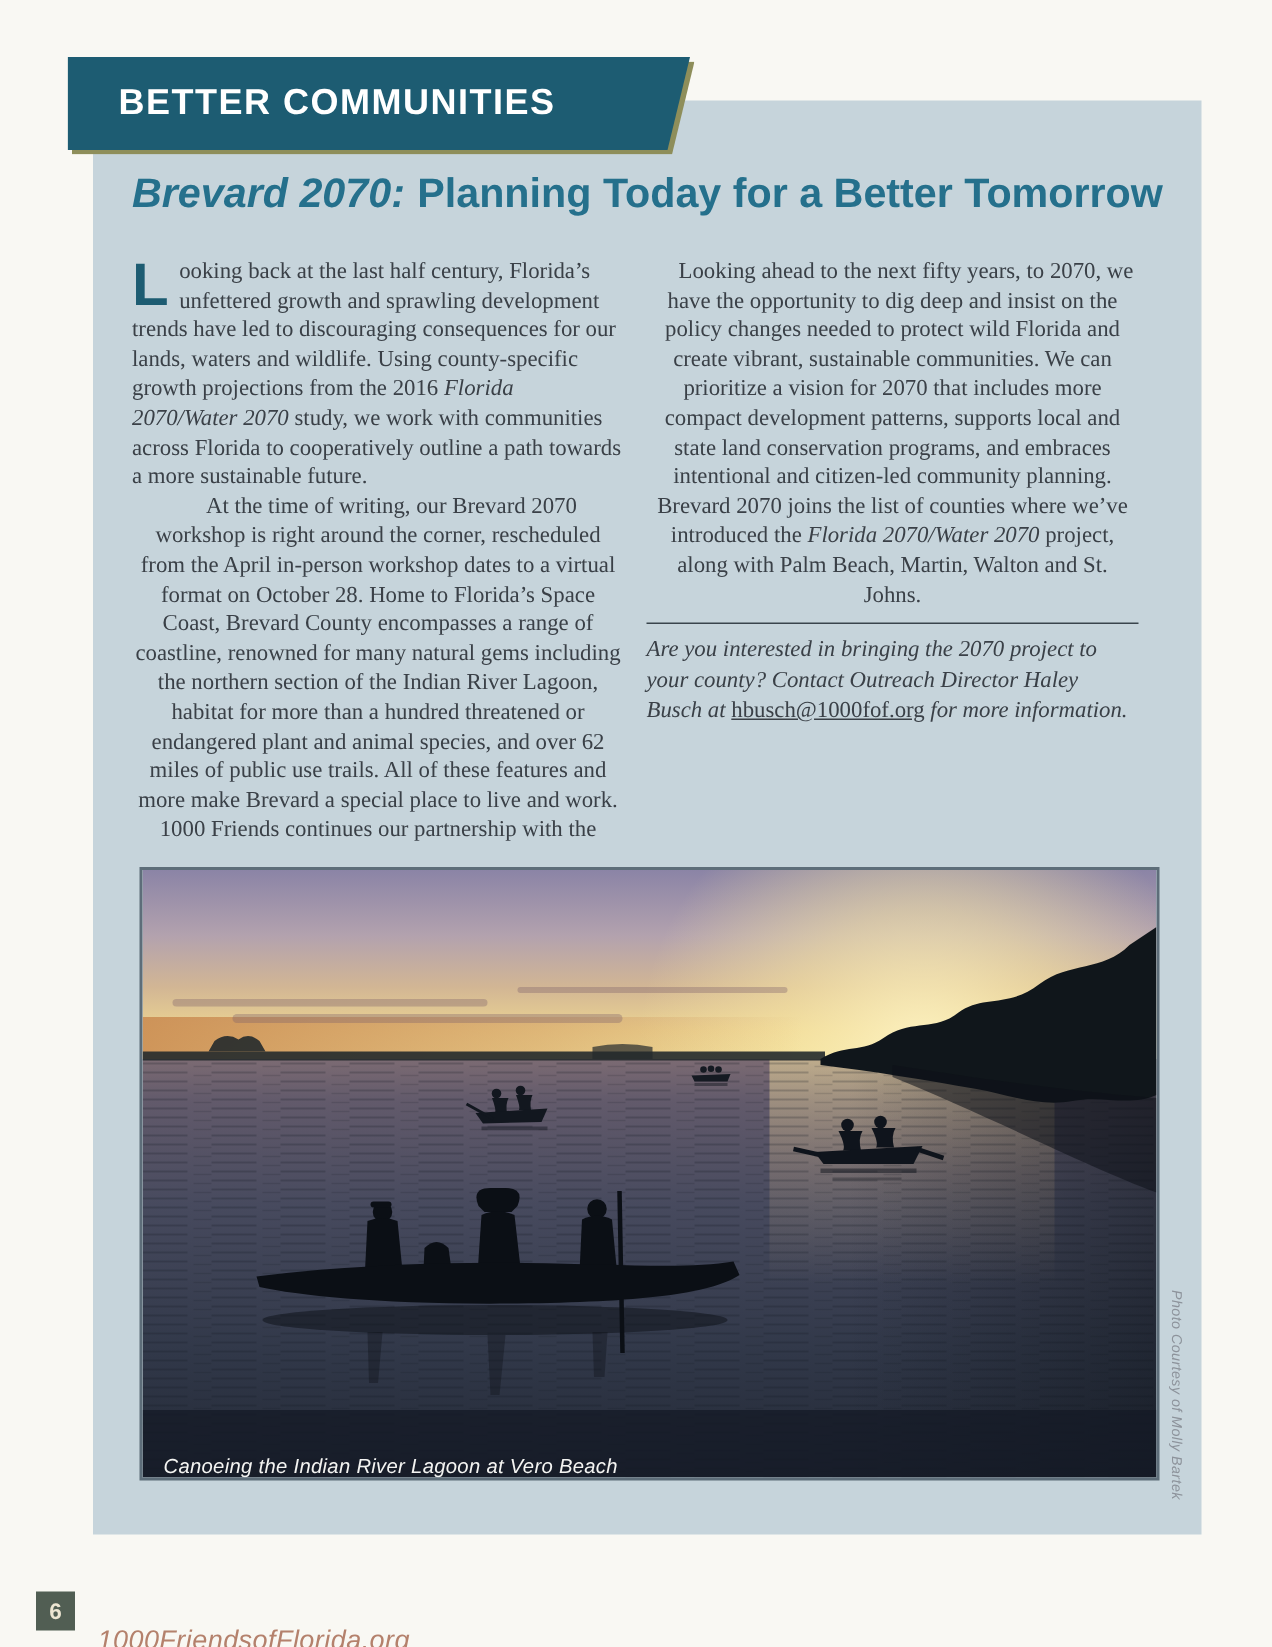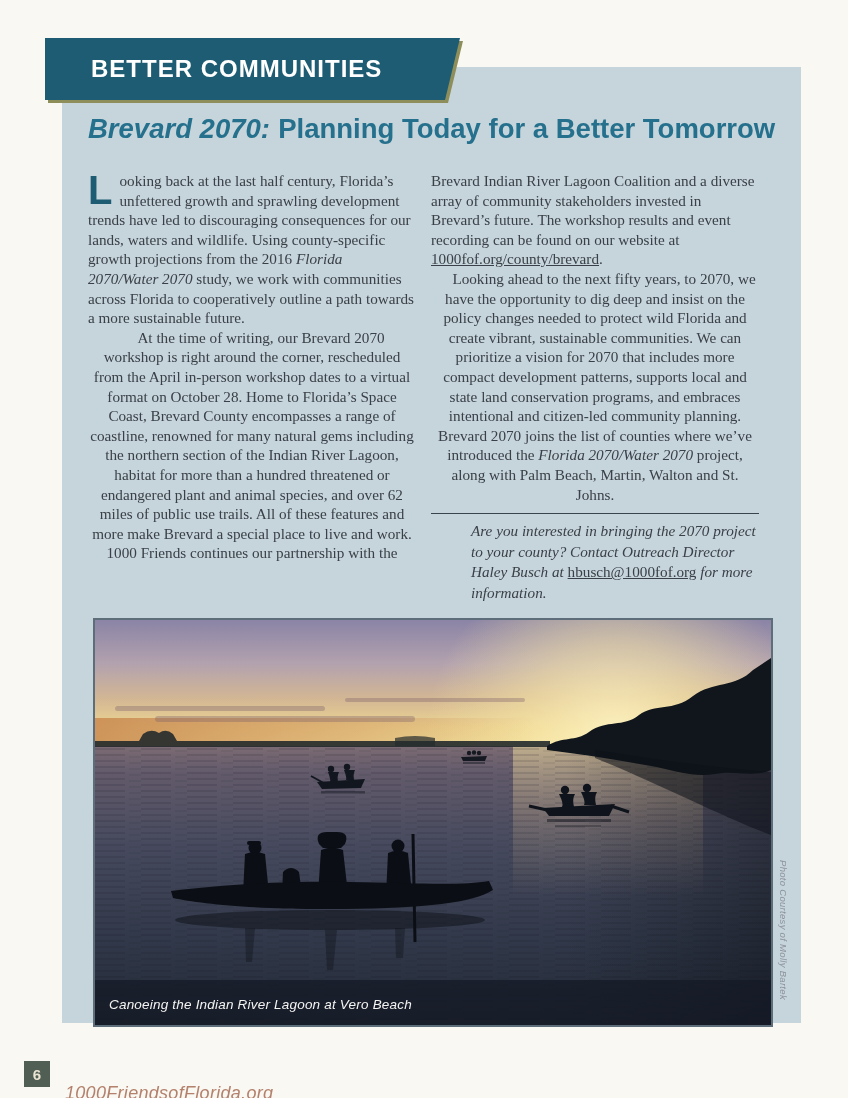--- a/index.html
+++ b/index.html
@@ -23,21 +23,21 @@
   .banner-shadow {
     position:absolute; left:48px; top:41px; width:415px; height:62px;
     background:#8e8e5a; z-index:2;
     clip-path:polygon(0 0, 100% 0, calc(100% - 15px) 100%, 0 100%);
   }
   .banner {
     position:absolute; left:45px; top:38px; width:415px; height:62px;
     background:#1d5c72; z-index:3;
     clip-path:polygon(0 0, 100% 0, calc(100% - 15px) 100%, 0 100%);
     display:flex; align-items:center;
-    padding-left:46px;
+    padding-left:34px;
     font-family:"Liberation Sans", sans-serif;
     font-weight:bold; font-size:24px; letter-spacing:1px; color:#ffffff;
   }
 
   
   .title {
     font-family:"Liberation Sans", sans-serif;
     font-weight:bold; font-size:27.5px; color:#25708c;
     margin-bottom:26px; white-space:nowrap;
   }
@@ -55,32 +55,32 @@
     color:#1d5c72; margin:2px 7px 0 0;
   }
   .it { font-style:italic; }
   .rm { font-style:normal; }
   .lnk { text-decoration:underline; }
 
   .note-divider {
     border-top:1.6px solid #39444c;
     margin:9px 0 7px 0;
   }
-  .note { font-style:italic; font-size:15.2px; line-height:20.5px; color:#3a4047;margin-left:40px; }
+  .note { font-style:italic; font-size:15.2px; line-height:20.5px; color:#3a4047; }
 
   
   .photo {
     position:relative; margin:15px 0 0 5px;
     width:680px; height:409px;
     border:2px solid #5d6d79;
     overflow:hidden;
   }
   .photo svg { display:block; width:676px; height:405px; }
   .caption {
-    position:absolute; left:14px; bottom:13px;
+    position:absolute; left:14px; bottom:0;
     font-family:"Liberation Sans", sans-serif;
     font-style:italic; font-size:13.5px; letter-spacing:0.2px;
     color:#f4f4f2;
   }
 
   
   .credit {
     position:absolute; left:716px; top:793px;
     writing-mode:vertical-rl;
     font-family:"Liberation Sans", sans-serif;
@@ -114,21 +114,20 @@
     <h1 class="title">
       <em>Brevard 2070:</em><span>Planning Today for a Better Tomorrow</span>
     </h1>
 
     <div class="columns">
       <div class="col">
         <p class="para"><span class="dropcap">L</span><span><span>ooking back at the last half century, Florida’s unfettered growth and sprawling development trends have led to discouraging consequences for our lands, waters and wildlife. Using county-specific growth projections from the 2016 </span><span class="it">Florida 2070/Water 2070</span><span> study, we work with communities across Florida to cooperatively outline a path towards a more sustainable future.</span></span></p>
         <p class="para indent"><span>At the time of writing, our Brevard 2070 workshop is right around the corner, rescheduled from the April in-person workshop dates to a virtual format on October 28. Home to Florida’s Space Coast, Brevard County encompasses a range of coastline, renowned for many natural gems including the northern section of the Indian River Lagoon, habitat for more than a hundred threatened or endangered plant and animal species, and over 62 miles of public use trails. All of these features and more make Brevard a special place to live and work. 1000 Friends continues our partnership with the</span></p>
       </div>
       <div class="col">
-        <p class="para"><span>Brevard Indian River Lagoon Coalition and a diverse array of community stakeholders invested in Brevard’s future. The workshop results and event recording can be found on our website at </span><span class="lnk">1000fof.org/county/brevard</span><span>.</span></p>
         <p class="para indent"><span>Looking ahead to the next fifty years, to 2070, we have the opportunity to dig deep and insist on the policy changes needed to protect wild Florida and create vibrant, sustainable communities. We can prioritize a vision for 2070 that includes more compact development patterns, supports local and state land conservation programs, and embraces intentional and citizen-led community planning. Brevard 2070 joins the list of counties where we’ve introduced the </span><span class="it">Florida 2070/Water 2070</span><span> project, along with Palm Beach, Martin, Walton and St. Johns.</span></p>
         <div class="note-divider"></div>
         <p class="note"><span class="it">Are you interested in bringing the 2070 project to your county? Contact Outreach Director Haley Busch at </span><span class="rm lnk">hbusch@1000fof.org</span><span class="it"> for more information.</span></p>
       </div>
     </div>
 
     <figure class="photo">
       <svg viewBox="0 0 676 405">
         <defs>
           <linearGradient id="sky" x1="0" y1="0" x2="0" y2="1">

